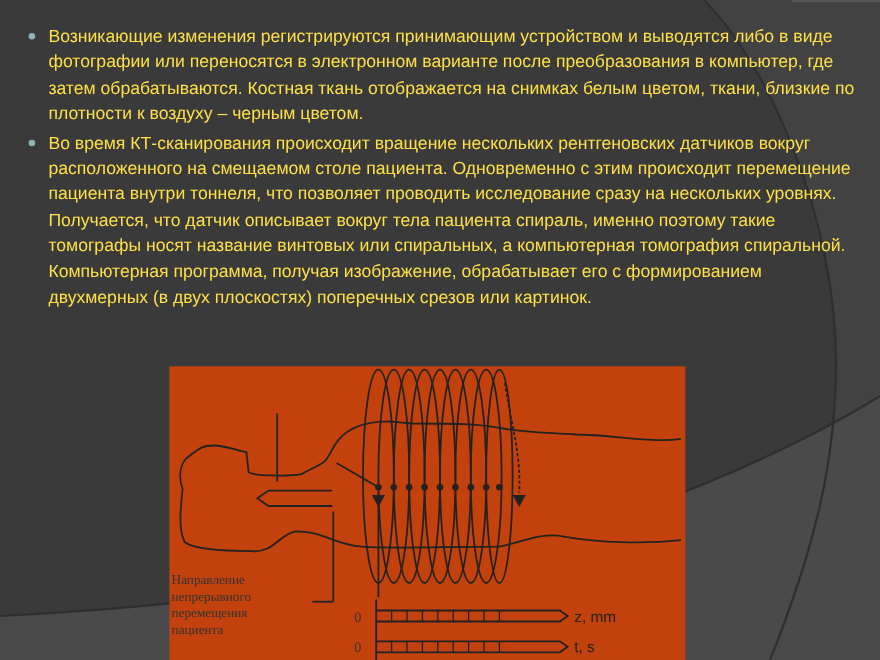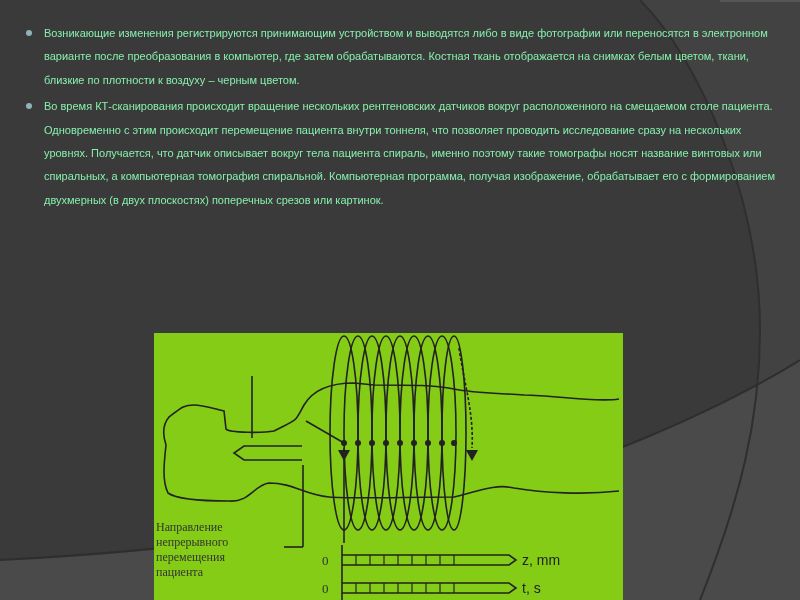--- a/index.html
+++ b/index.html
@@ -9,31 +9,31 @@
       font-family: "Liberation Sans", sans-serif;
     }
     .bg-svg { position:absolute; left:0; top:0; width:800px; height:600px; z-index:0; }
     .content { position:absolute; left:0; top:0; width:800px; height:600px; z-index:1; }
     ul.bullets {
       list-style:none; margin:0; padding:0;
       position:absolute; left:22px; top:22px; width:760px;
     }
     ul.bullets li {
       position:relative; padding-left:22px;
-      color:#86efac; font-size:11px; line-height:23.4px;
+      color:#fde047; font-size:16px; line-height:23.4px;
       margin-bottom:3px;
     }
     .bullet-dot {
       position:absolute; left:4px; top:8px;
       width:6px; height:6px; border-radius:50%;
       background:#8fb3b8;
     }
     .figure {
       position:absolute; left:154px; top:333px; width:469px; height:267px;
-      background:#84cc16;
+      background:#c2410c;
     }
     .figure svg { width:100%; height:100%; display:block; }
     .fig-text {
       font-family: "Liberation Serif", serif; fill:#333;
     }
   </style>
 </head>
 <body>
 
 <svg class="bg-svg" viewBox="0 0 800 600" preserveAspectRatio="none">

